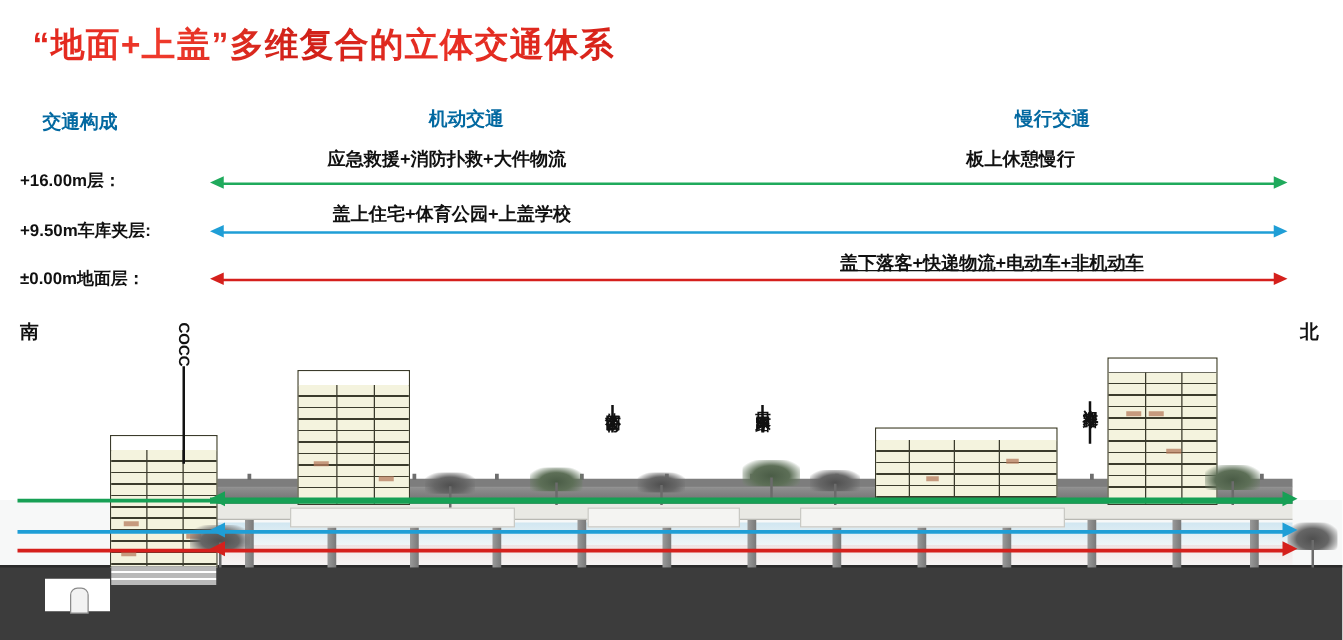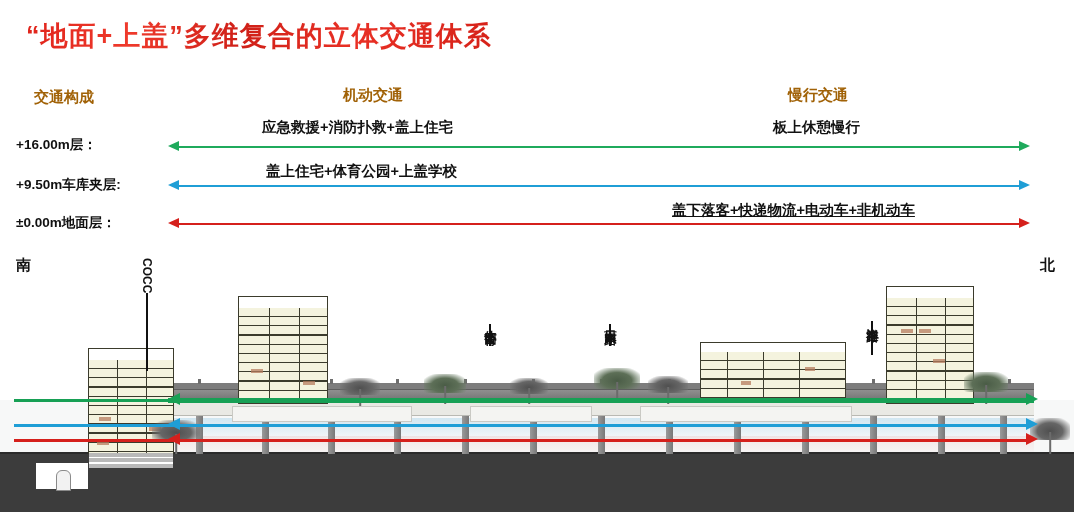--- a/index.html
+++ b/index.html
@@ -19,26 +19,26 @@
     font-size:27px;font-weight:bold;letter-spacing:1px;
     color:#e22b20;
     background:linear-gradient(92deg,#e0241b 0%,#ef3a2c 22%,#cf2018 46%,#e93025 70%,#d62219 100%);
     -webkit-background-clip:text;background-clip:text;
     -webkit-text-fill-color:transparent;
     white-space:nowrap;
   }
 
   
   .col-head{
-    position:absolute;font-size:15px;font-weight:bold;color:#a16207;
+    position:absolute;font-size:15px;font-weight:bold;color:#0369a1;
     white-space:nowrap;
   }
   .head-compose{left:34px;top:88px;}
   .head-motor{left:343px;top:86px;}
-  .head-slow{left:788px;top:86px;}
+  .head-slow{left:812px;top:86px;}
 
   .row-label{
     position:absolute;font-size:13.5px;font-weight:bold;color:#111;
     white-space:nowrap;text-align:left;
   }
   .rl-16{left:16px;top:136px;}
   .rl-95{left:16px;top:176px;}
   .rl-00{left:16px;top:214px;}
 
   
@@ -194,21 +194,21 @@
     <span class="head left"></span>
     <span class="bar"></span>
     <span class="head right"></span>
   </div>
   <div class="arrow-row ar-red r">
     <span class="head left"></span>
     <span class="bar"></span>
     <span class="head right"></span>
   </div>
 
-  <div class="ann ann-m1">应急救援+消防扑救+盖上住宅</div>
+  <div class="ann ann-m1">应急救援+消防扑救+大件物流</div>
   <div class="ann ann-m2">盖上住宅+体育公园+上盖学校</div>
   <div class="ann ann-s1">板上休憩慢行</div>
   <div class="ann ann-s3">盖下落客+快递物流+电动车+非机动车</div>
 
   <div class="compass south">南</div>
   <div class="compass north">北</div>
 
   <div class="scene">
 
     <div class="band-white" style="left:0;top:150px;width:1074px;height:52px;"></div>

